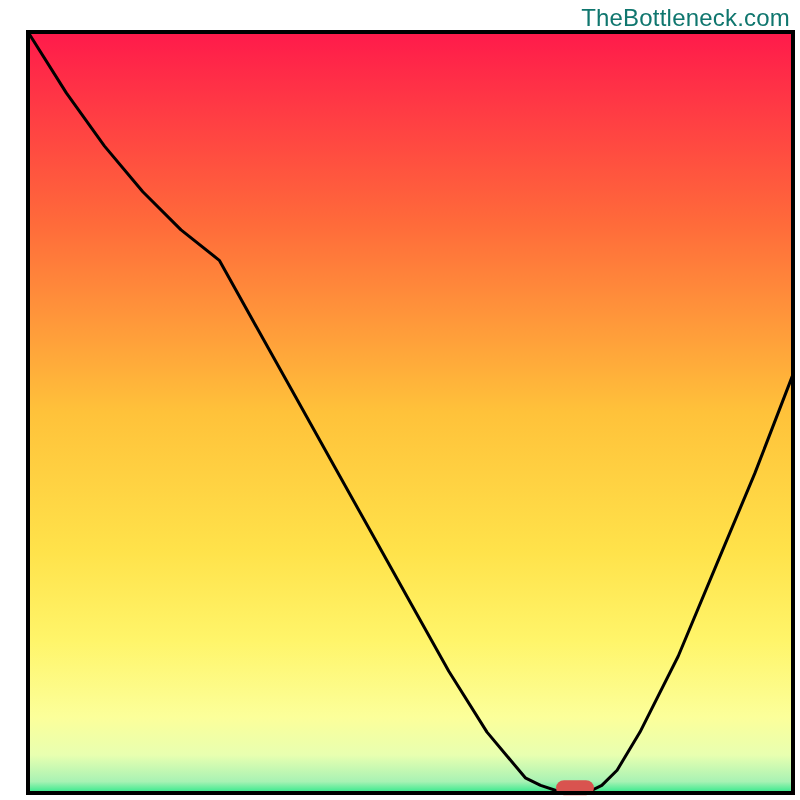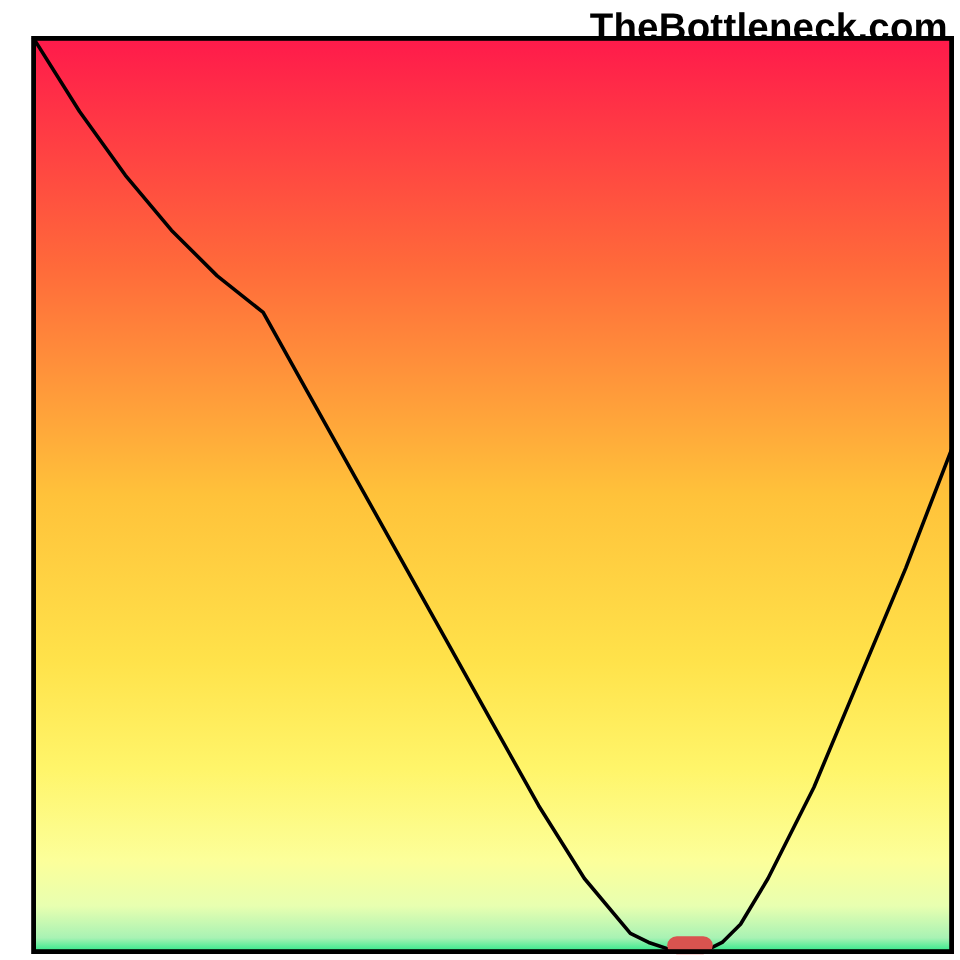--- a/index.html
+++ b/index.html
@@ -13,23 +13,23 @@
   .root {
     position: relative;
     width: 800px;
     height: 800px;
   }
   .watermark {
     position: absolute;
     top: 4px;
     right: 10px;
     font-family: Arial, Helvetica, sans-serif;
-    font-size: 32px;
-    font-weight: 700;
-    color: #000000;
+    font-size: 24px;
+    font-weight: 400;
+    color: #0f766e;
     letter-spacing: 0.2px;
   }
   svg.chart {
     position: absolute;
     top: 0;
     left: 0;
   }
 </style>
 </head>
 <body>

